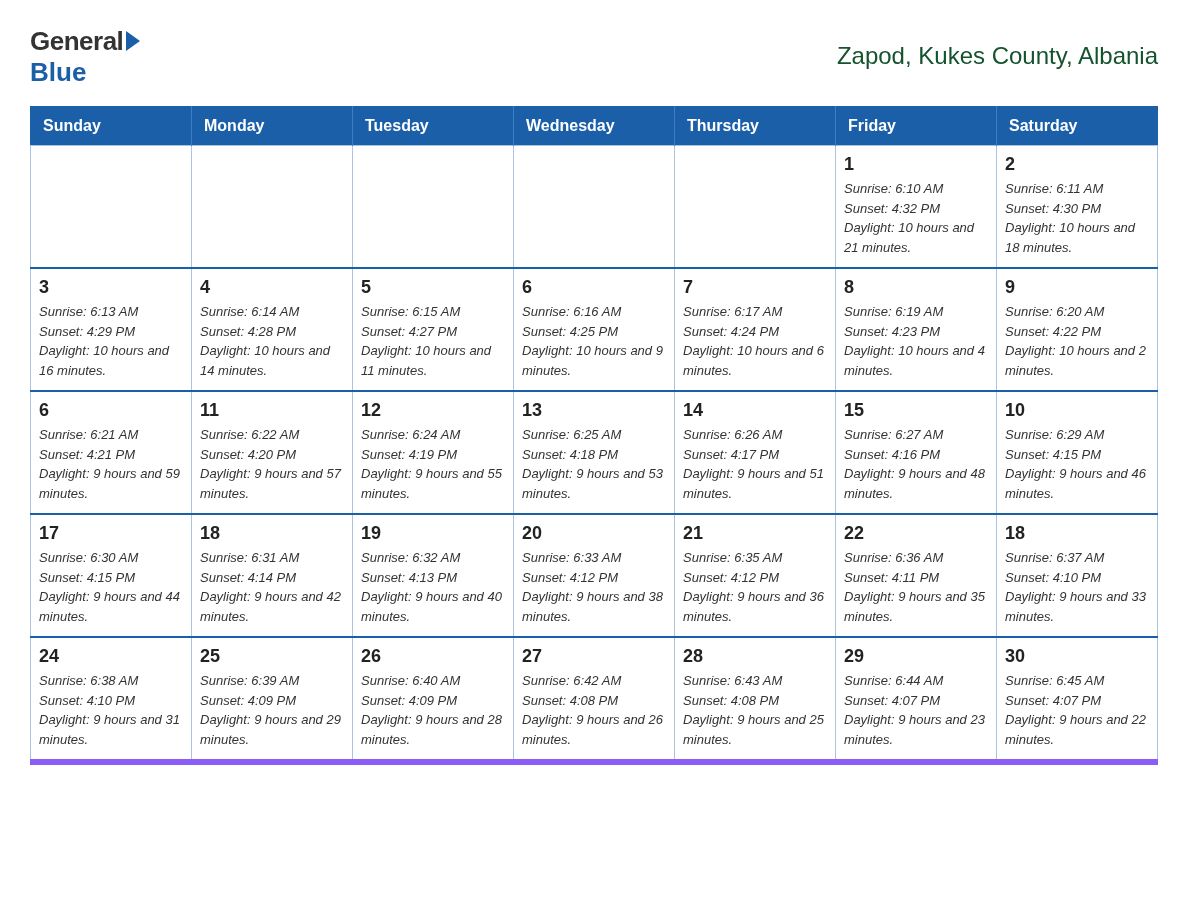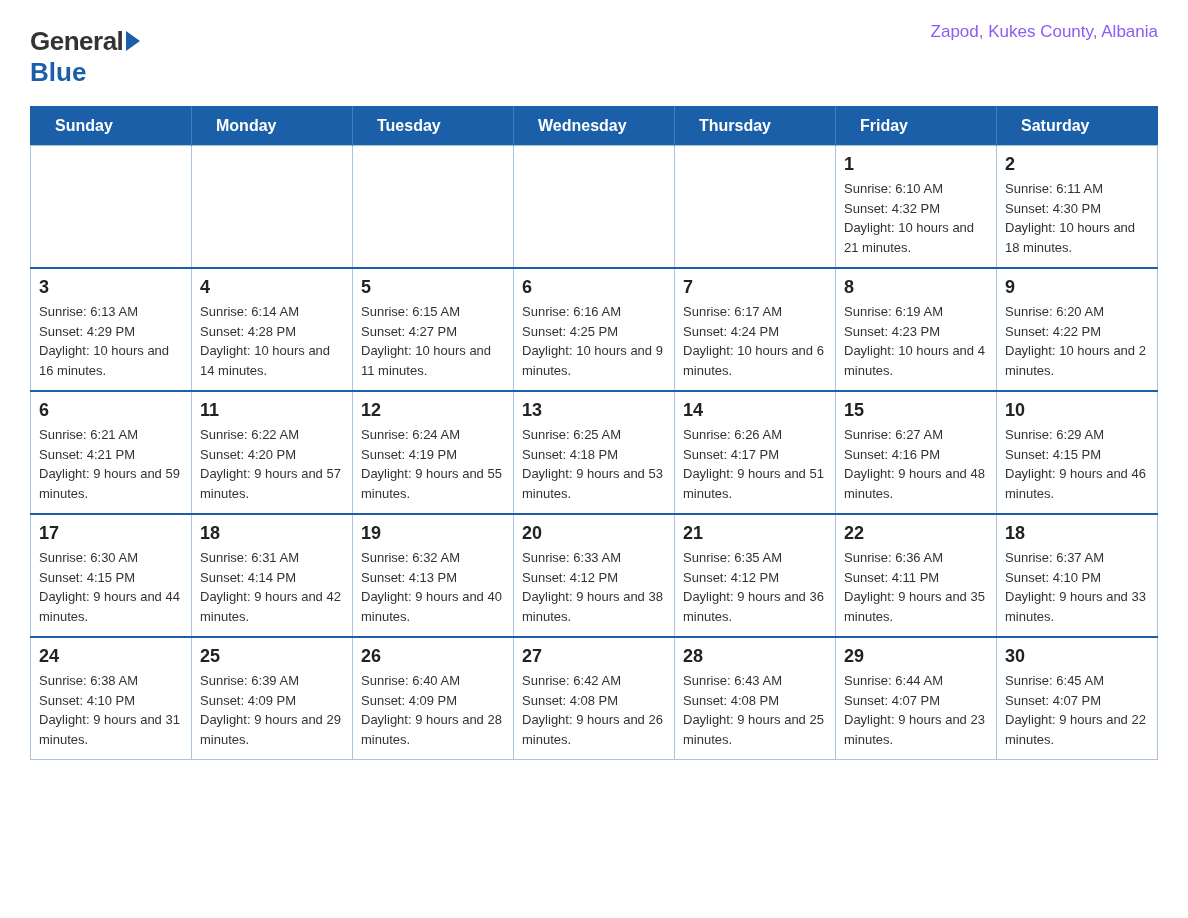--- a/index.html
+++ b/index.html
@@ -50,35 +50,35 @@
     .title-block {
       text-align: right;
     }
     .month-title {
       font-size: 52px;
       font-weight: 300;
       color: #222;
       line-height: 1.1;
     }
     .subtitle {
-      font-size: 17px;
-      color: #8b5cf6;
-      margin-top: 2px;
+      font-size: 24px;
+      color: #14532d;
+      margin-top: 22px;
     }
     .calendar {
       width: 100%;
       border-collapse: collapse;
       border: 1px solid #1a5fa8;
     }
     .calendar thead tr th {
       background-color: #1a5fa8;
       color: #fff;
       font-size: 16px;
       font-weight: bold;
-      padding: 10px 24px;
+      padding: 10px 12px;
       text-align: left;
       border-right: 1px solid #3a7fc8;
     }
     .calendar thead tr th:last-child {
       border-right: none;
     }
     .calendar tbody tr td {
       vertical-align: top;
       border: 1px solid #aac4e0;
       padding: 8px 8px 10px 8px;
@@ -91,26 +91,27 @@
     .day-number {
       font-size: 18px;
       font-weight: bold;
       color: #222;
       margin-bottom: 4px;
     }
     .day-info {
       font-size: 13px;
       color: #333;
       line-height: 1.5;
+      font-style: italic;
     }
     .empty-cell {
       background: #fff;
     }
     .calendar tbody tr:last-child {
-      border-bottom: 1px solid #8b5cf6;
+      border-bottom: 6px solid #8b5cf6;
     }
   </style>
 </head>
 <body>
 
 <div class="header">
   <div class="logo">
     <div class="logo-top">
       <span class="logo-general">General</span>
       <div class="logo-arrow"></div>

